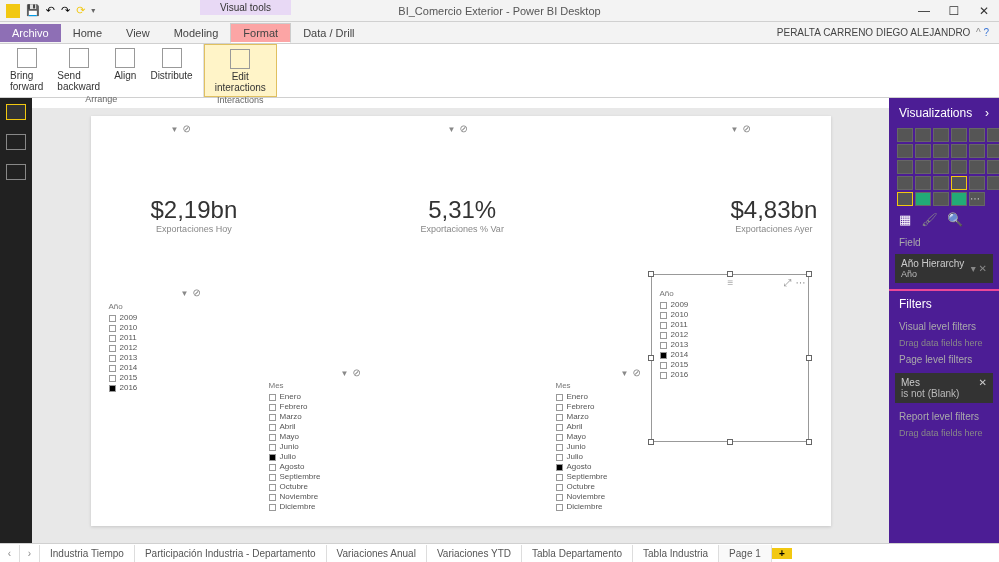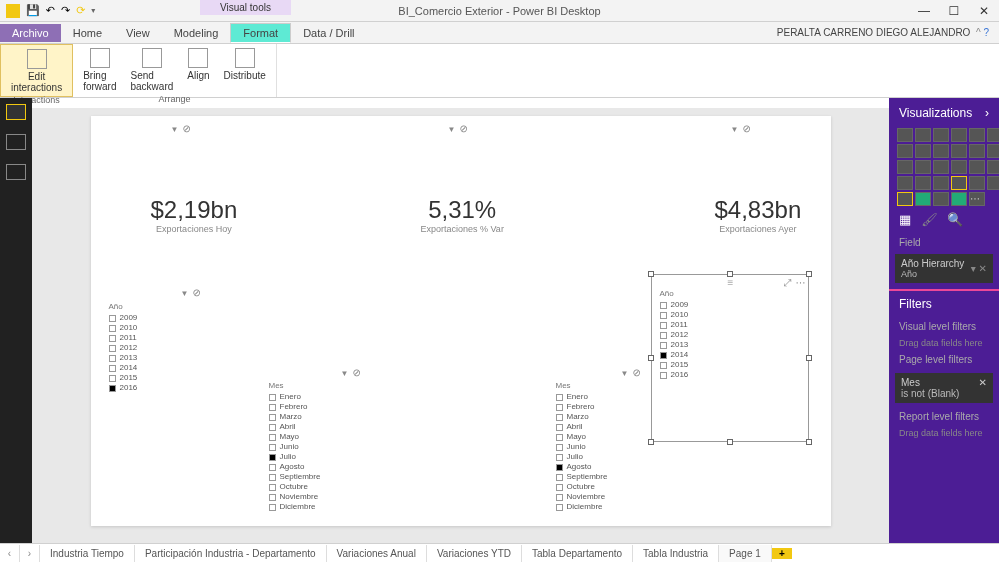--- a/index.html
+++ b/index.html
@@ -9,21 +9,21 @@
 .titlebar .qat { display: flex; align-items: center; gap: 6px; padding: 0 6px; }
 .titlebar .qat .pbi-logo { width: 14px; height: 14px; background: #f2c811; display: inline-block; }
 .titlebar .visual-tools { position: absolute; left: 200px; top: 0; background: #e8d9f5; padding: 2px 20px; font-size: 10px; color: #333; }
 .titlebar .title { position: absolute; left: 50%; transform: translateX(-50%); font-size: 11px; color: #555; }
 .titlebar .winbtns { margin-left: auto; display: flex; }
 .titlebar .winbtns span { width: 30px; text-align: center; font-size: 12px; color: #333; }
 
 .menubar { height: 22px; display: flex; align-items: center; background: #f3f3f3; border-bottom: 1px solid #d0d0d0; font-size: 11px; }
 .menubar .tab { padding: 3px 12px; color: #444; }
 .menubar .tab.archivo { background: #8e6fb5; color: #fff; }
-.menubar .tab.active { background: #5eead4; border: 1px solid #ccc; border-bottom: 1px solid #fff; }
+.menubar .tab.active { background: #fca5a5; border: 1px solid #ccc; border-bottom: 1px solid #fff; }
 .menubar .user { margin-left: auto; padding-right: 10px; color: #444; font-size: 10px; }
 .menubar .user .help { color: #3a76d6; }
 
 .ribbon { height: 54px; background: #fff; border-bottom: 1px solid #d0d0d0; display: flex; }
 .ribbon .group { border-right: 1px solid #e0e0e0; padding: 2px 6px; display: flex; flex-direction: column; justify-content: space-between; }
 .ribbon .ribbon-btn { display: flex; flex-direction: column; align-items: center; font-size: 10px; color: #333; padding: 2px 4px; }
 .ribbon .ribbon-btn .icon-box { width: 20px; height: 20px; border: 1px solid #999; margin-bottom: 2px; }
 .ribbon .group-label { font-size: 9px; color: #666; text-align: center; }
 .ribbon .btns-row { display: flex; gap: 6px; }
 .ribbon .group.hl { background: #fff4c8; border: 1px solid #e0c060; }
@@ -102,53 +102,53 @@
   <span class="tab archivo">Archivo</span>
   <span class="tab">Home</span>
   <span class="tab">View</span>
   <span class="tab">Modeling</span>
   <span class="tab active">Format</span>
   <span class="tab">Data / Drill</span>
   <span class="user"><span>PERALTA CARRENO DIEGO ALEJANDRO</span>&nbsp; <span style="color:#888">^</span> <span class="help">?</span></span>
 </div>
 
 <div class="ribbon">
+  <div class="group">
+    <div class="btns-row">
+      <div class="ribbon-btn">
+          <div class="icon-box"></div>
+          <span style="white-space:pre-line">Bring
+forward</span>
+        </div>
+      <div class="ribbon-btn">
+          <div class="icon-box"></div>
+          <span style="white-space:pre-line">Send
+backward</span>
+        </div>
+      <div class="ribbon-btn">
+          <div class="icon-box"></div>
+          <span>Align</span>
+        </div>
+      <div class="ribbon-btn">
+          <div class="icon-box"></div>
+          <span>Distribute</span>
+        </div>
+    </div>
+    <div class="group-label">Arrange</div>
+  </div>
   <div class="group hl">
     <div class="btns-row">
       <div class="ribbon-btn">
         <div class="icon-box"></div>
         <span style="white-space:pre-line; text-align:center;">Edit
 interactions</span>
       </div>
     </div>
     <div class="group-label">Interactions</div>
   </div>
-  <div class="group">
-    <div class="btns-row">
-      <div class="ribbon-btn">
-          <div class="icon-box"></div>
-          <span style="white-space:pre-line">Bring
-forward</span>
-        </div>
-      <div class="ribbon-btn">
-          <div class="icon-box"></div>
-          <span style="white-space:pre-line">Send
-backward</span>
-        </div>
-      <div class="ribbon-btn">
-          <div class="icon-box"></div>
-          <span>Align</span>
-        </div>
-      <div class="ribbon-btn">
-          <div class="icon-box"></div>
-          <span>Distribute</span>
-        </div>
-    </div>
-    <div class="group-label">Arrange</div>
-  </div>
 </div>
 
 <div class="main">
   <div class="leftbar">
     <div class="lb-item active"></div>
     <div class="lb-item"></div>
     <div class="lb-item"></div>
   </div>
 
   <div class="canvas-wrap">
@@ -168,21 +168,21 @@
         </div>
 
       <div class="card-kpi" style="top:80px; left:60px;">
         <div class="kpi-val">$2,19bn</div>
         <div class="kpi-lbl">Exportaciones Hoy</div>
       </div>
       <div class="card-kpi" style="top:80px; left:330px;">
         <div class="kpi-val">5,31%</div>
         <div class="kpi-lbl">Exportaciones % Var</div>
       </div>
-      <div class="card-kpi" style="top:80px; left:624px;">
+      <div class="card-kpi" style="top:80px; left:640px;">
         <div class="kpi-val">$4,83bn</div>
         <div class="kpi-lbl">Exportaciones Ayer</div>
       </div>
 
       <div class="filter-icons" style="top:170px; left:90px;">
           <span class="funnel"></span>
           <span class="noentry"></span>
         </div>
       <div class="filter-icons" style="top:250px; left:250px;">
           <span class="funnel"></span>

